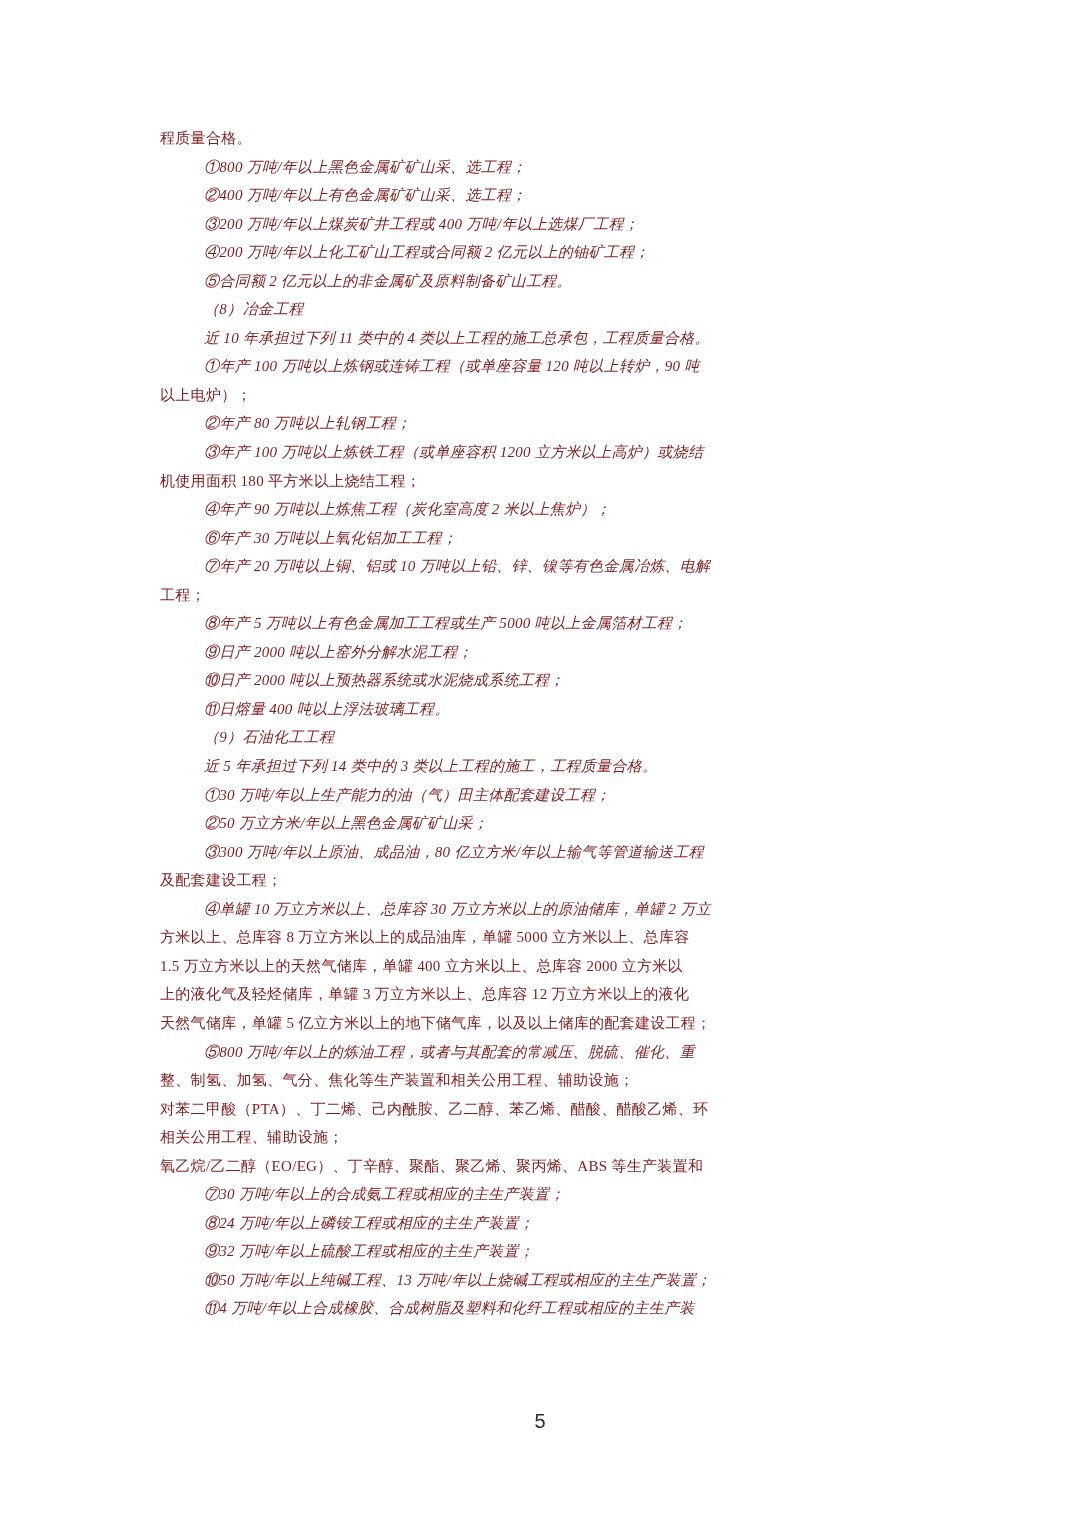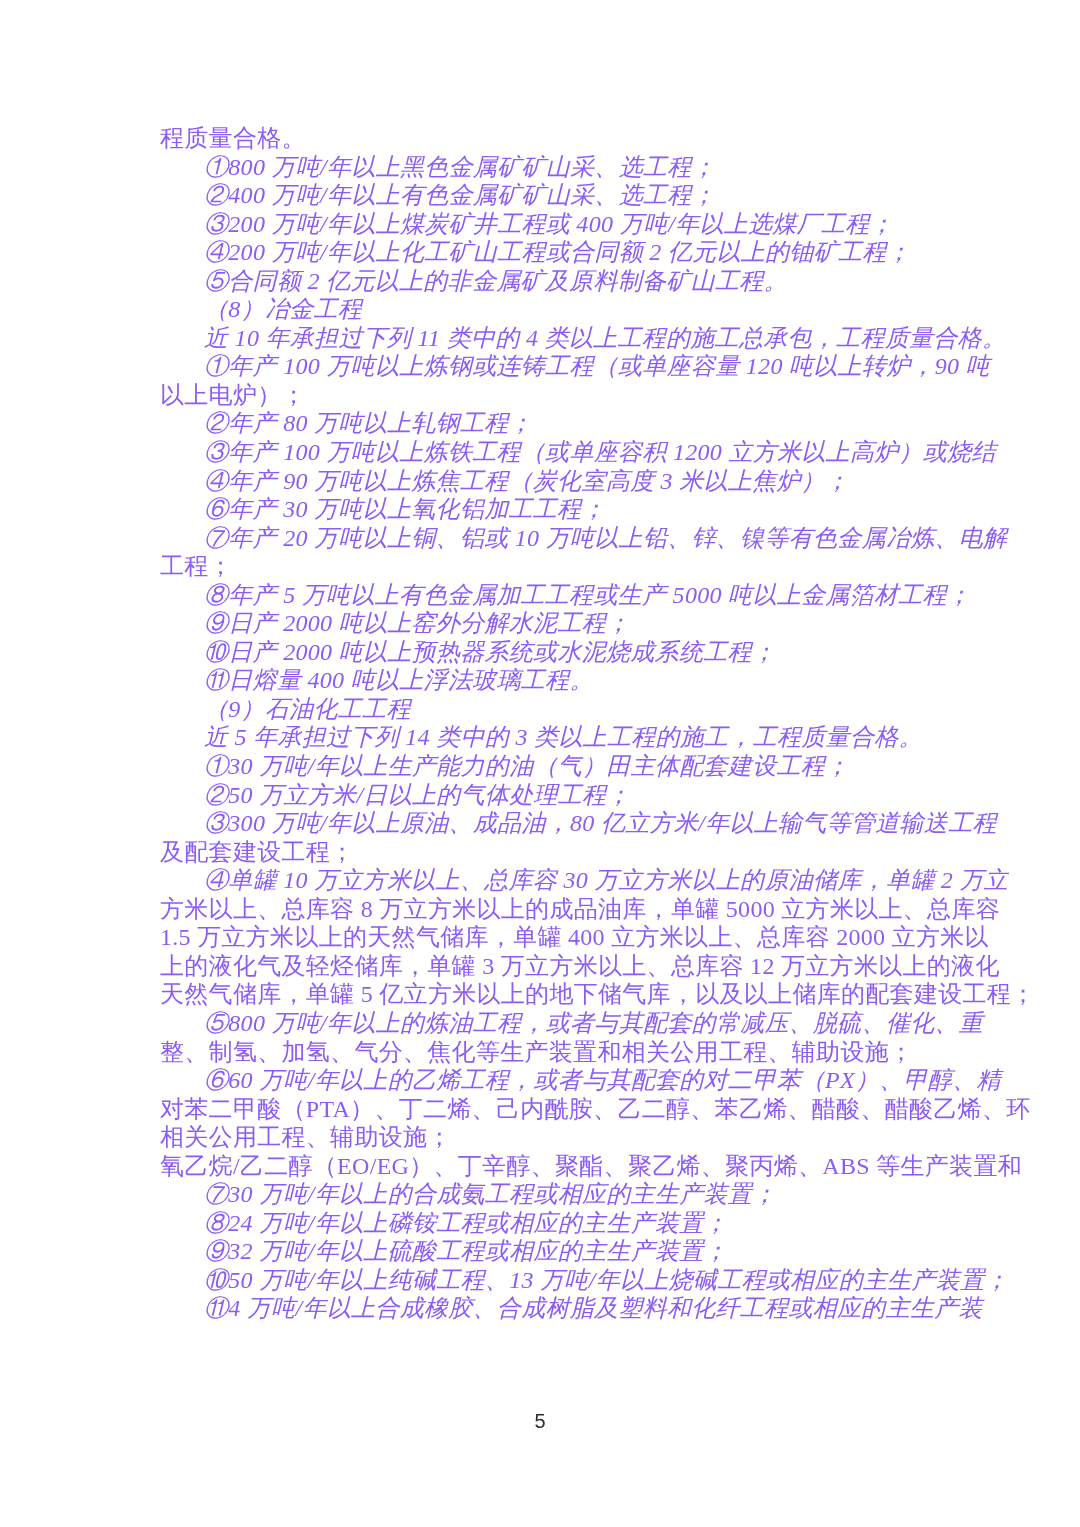--- a/index.html
+++ b/index.html
@@ -13,22 +13,22 @@
     height: 1527px;
     background: #ffffff;
     overflow: hidden;
     font-family: "Liberation Serif", "DejaVu Serif", serif;
   }
   .content {
     position: absolute;
     top: 124px;
     left: 160px;
     width: 770px;
-    color: #8b5cf6;
-    font-size: 24px;
+    color: #7f1d1d;
+    font-size: 15px;
     line-height: 28.55px;
     letter-spacing: 0.3px;
     white-space: nowrap;
   }
   .line {
     height: 28.55px;
   }
   .line.indent-1 {
     padding-left: 44px;
     font-style: italic;
@@ -54,42 +54,42 @@
       <div class="line indent-1">②400 万吨/年以上有色金属矿矿山采、选工程；</div>
       <div class="line indent-1">③200 万吨/年以上煤炭矿井工程或 400 万吨/年以上选煤厂工程；</div>
       <div class="line indent-1">④200 万吨/年以上化工矿山工程或合同额 2 亿元以上的铀矿工程；</div>
       <div class="line indent-1">⑤合同额 2 亿元以上的非金属矿及原料制备矿山工程。</div>
       <div class="line indent-1">（8）冶金工程</div>
       <div class="line indent-1">近 10 年承担过下列 11 类中的 4 类以上工程的施工总承包，工程质量合格。</div>
       <div class="line indent-1">①年产 100 万吨以上炼钢或连铸工程（或单座容量 120 吨以上转炉，90 吨</div>
       <div class="line indent-0">以上电炉）；</div>
       <div class="line indent-1">②年产 80 万吨以上轧钢工程；</div>
       <div class="line indent-1">③年产 100 万吨以上炼铁工程（或单座容积 1200 立方米以上高炉）或烧结</div>
-      <div class="line indent-1">④年产 90 万吨以上炼焦工程（炭化室高度 3 米以上焦炉）；</div>
+      <div class="line indent-0">机使用面积 180 平方米以上烧结工程；</div>
+      <div class="line indent-1">④年产 90 万吨以上炼焦工程（炭化室高度 2 米以上焦炉）；</div>
       <div class="line indent-1">⑥年产 30 万吨以上氧化铝加工工程；</div>
       <div class="line indent-1">⑦年产 20 万吨以上铜、铝或 10 万吨以上铅、锌、镍等有色金属冶炼、电解</div>
       <div class="line indent-0">工程；</div>
       <div class="line indent-1">⑧年产 5 万吨以上有色金属加工工程或生产 5000 吨以上金属箔材工程；</div>
       <div class="line indent-1">⑨日产 2000 吨以上窑外分解水泥工程；</div>
       <div class="line indent-1">⑩日产 2000 吨以上预热器系统或水泥烧成系统工程；</div>
       <div class="line indent-1">⑪日熔量 400 吨以上浮法玻璃工程。</div>
       <div class="line indent-1">（9）石油化工工程</div>
       <div class="line indent-1">近 5 年承担过下列 14 类中的 3 类以上工程的施工，工程质量合格。</div>
       <div class="line indent-1">①30 万吨/年以上生产能力的油（气）田主体配套建设工程；</div>
-      <div class="line indent-1">②50 万立方米/日以上的气体处理工程；</div>
+      <div class="line indent-1">②50 万立方米/年以上黑色金属矿矿山采；</div>
       <div class="line indent-1">③300 万吨/年以上原油、成品油，80 亿立方米/年以上输气等管道输送工程</div>
       <div class="line indent-0">及配套建设工程；</div>
       <div class="line indent-1">④单罐 10 万立方米以上、总库容 30 万立方米以上的原油储库，单罐 2 万立</div>
       <div class="line indent-0">方米以上、总库容 8 万立方米以上的成品油库，单罐 5000 立方米以上、总库容</div>
       <div class="line indent-0">1.5 万立方米以上的天然气储库，单罐 400 立方米以上、总库容 2000 立方米以</div>
       <div class="line indent-0">上的液化气及轻烃储库，单罐 3 万立方米以上、总库容 12 万立方米以上的液化</div>
       <div class="line indent-0">天然气储库，单罐 5 亿立方米以上的地下储气库，以及以上储库的配套建设工程；</div>
       <div class="line indent-1">⑤800 万吨/年以上的炼油工程，或者与其配套的常减压、脱硫、催化、重</div>
       <div class="line indent-0">整、制氢、加氢、气分、焦化等生产装置和相关公用工程、辅助设施；</div>
-      <div class="line indent-1">⑥60 万吨/年以上的乙烯工程，或者与其配套的对二甲苯（PX）、甲醇、精</div>
       <div class="line indent-0">对苯二甲酸（PTA）、丁二烯、己内酰胺、乙二醇、苯乙烯、醋酸、醋酸乙烯、环</div>
       <div class="line indent-0">相关公用工程、辅助设施；</div>
       <div class="line indent-0">氧乙烷/乙二醇（EO/EG）、丁辛醇、聚酯、聚乙烯、聚丙烯、ABS 等生产装置和</div>
       <div class="line indent-1">⑦30 万吨/年以上的合成氨工程或相应的主生产装置；</div>
       <div class="line indent-1">⑧24 万吨/年以上磷铵工程或相应的主生产装置；</div>
       <div class="line indent-1">⑨32 万吨/年以上硫酸工程或相应的主生产装置；</div>
       <div class="line indent-1">⑩50 万吨/年以上纯碱工程、13 万吨/年以上烧碱工程或相应的主生产装置；</div>
       <div class="line indent-1">⑪4 万吨/年以上合成橡胶、合成树脂及塑料和化纤工程或相应的主生产装</div>
     </div>
   <div class="page-number">5</div>

